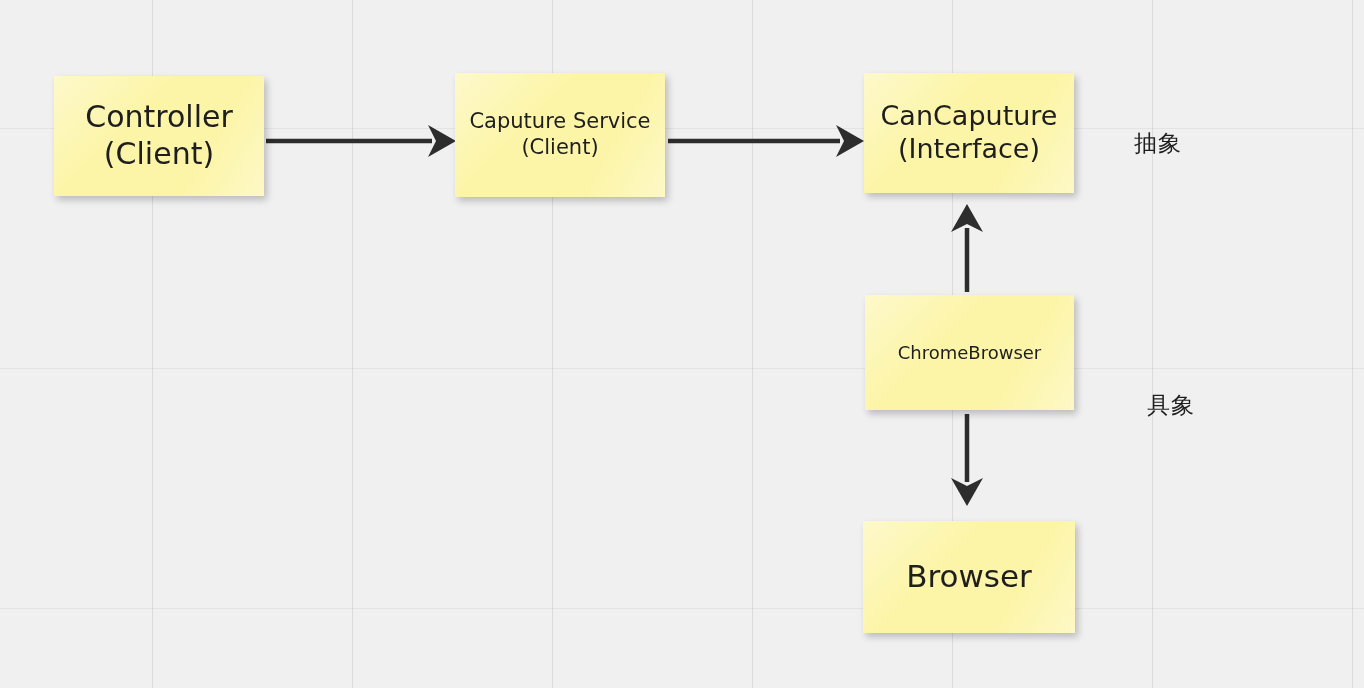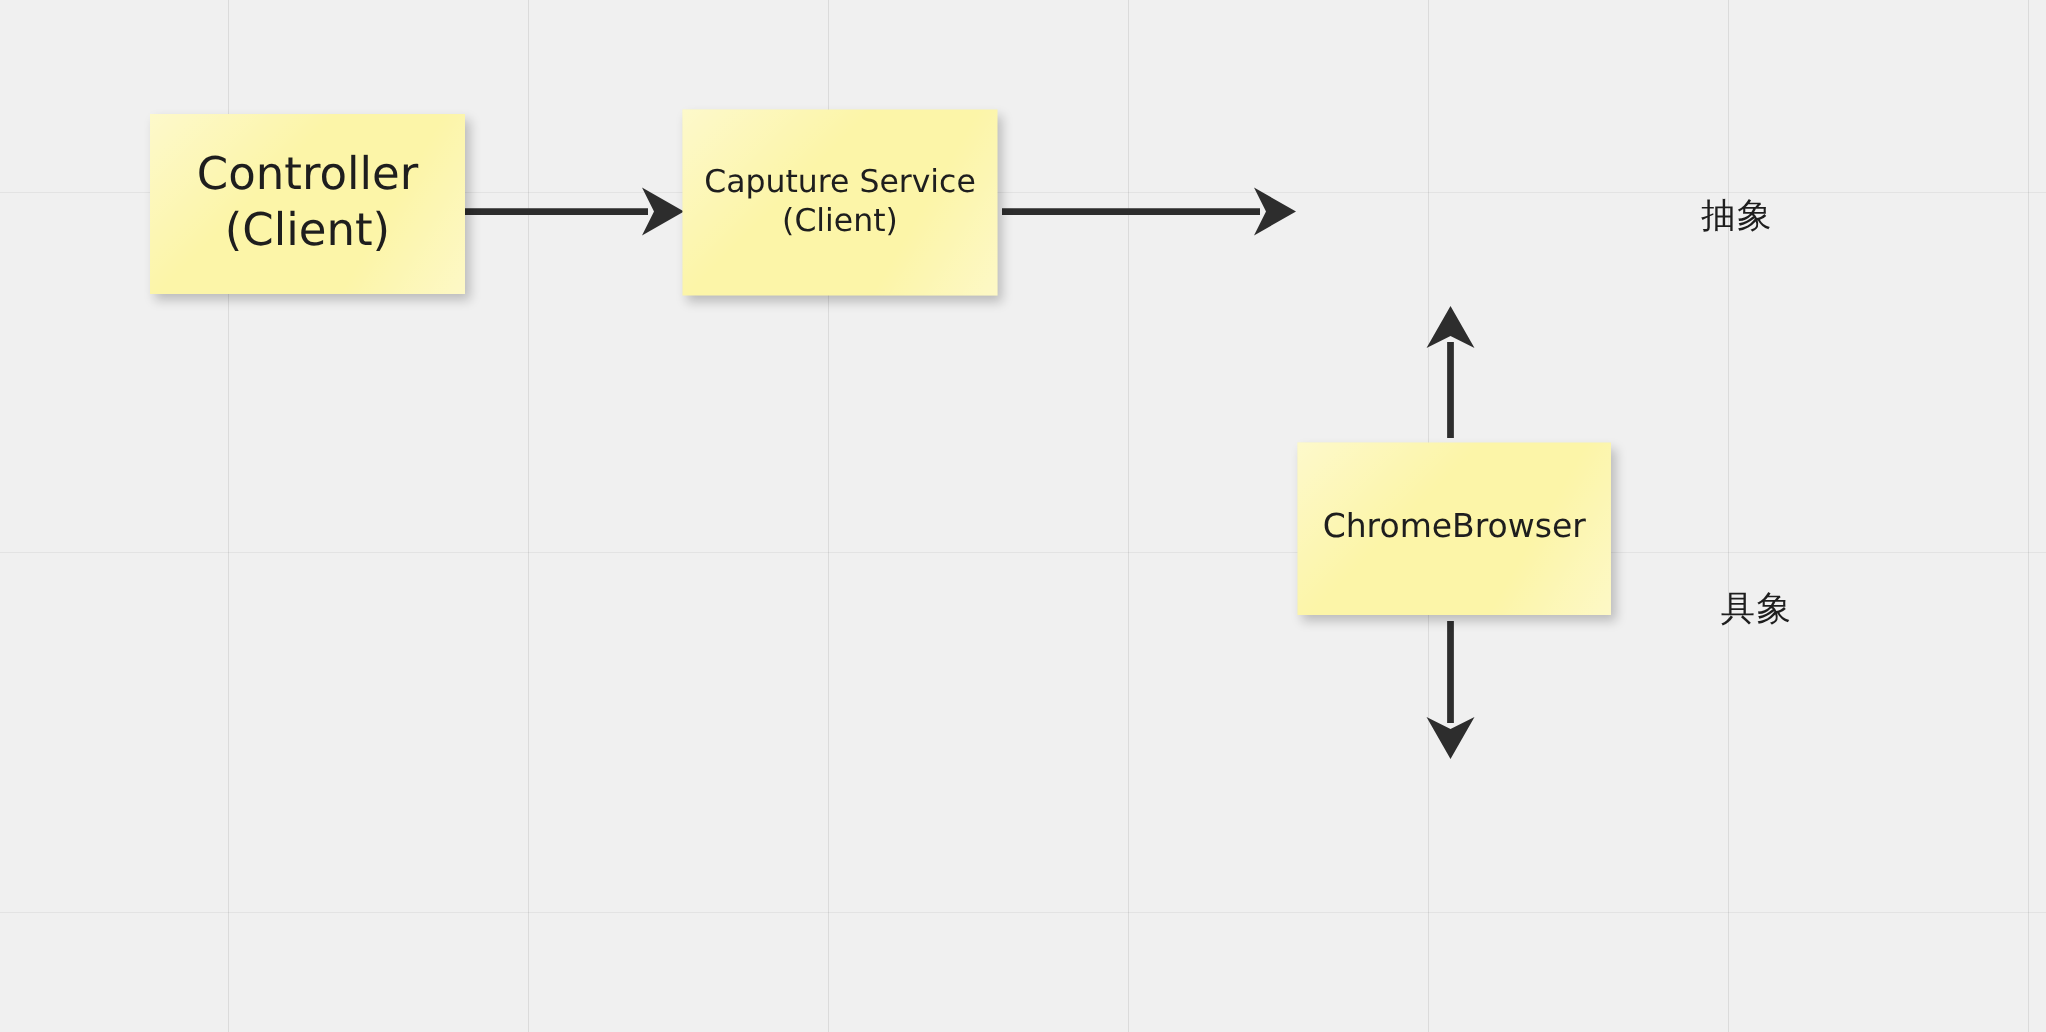--- a/index.html
+++ b/index.html
@@ -33,24 +33,24 @@
     text-align: center;
     color: #1e1e1e;
     line-height: 1.22;
     box-sizing: border-box;
     padding: 2px 6px;
     background-image: linear-gradient(135deg, rgba(255,255,255,0.40) 0%, rgba(255,255,255,0) 38%),
                       linear-gradient(300deg, rgba(255,255,255,0.35) 0%, rgba(255,255,255,0) 30%);
   }
   .note-text { white-space: pre-line; display: block; }
 
-  #note-controller   { left: 54px;  top: 76px;  width: 210px; height: 120px; font-size: 30px; margin-left: 46px; }
+  #note-controller   { left: 54px;  top: 76px;  width: 210px; height: 120px; font-size: 30px; }
   #note-capture      { left: 455px; top: 73px;  width: 210px; height: 124px; font-size: 21px; }
   #note-interface    { left: 864px; top: 73px;  width: 210px; height: 120px; font-size: 27px; }
-  #note-chrome       { left: 865px; top: 295px; width: 209px; height: 115px; font-size: 22px; }
+  #note-chrome       { left: 865px; top: 295px; width: 209px; height: 115px; font-size: 18px; }
   #note-browser      { left: 863px; top: 521px; width: 212px; height: 112px; font-size: 31px; }
 
   .cjk-label {
     position: absolute;
     color: #1e1e1e;
     font-size: 23px;
     letter-spacing: 1px;
     white-space: nowrap;
   }
   #label-abstract { left: 1134px; top: 128px; }
@@ -98,22 +98,29 @@
   <div class="note" id="note-controller">
     <span class="note-text">Controller
 (Client)</span>
   </div>
 
   <div class="note" id="note-capture">
     <span class="note-text">Caputure Service
 (Client)</span>
   </div>
 
+  <div class="note" id="note-interface">
+    <span class="note-text">CanCaputure
+(Interface)</span>
+  </div>
 
   <div class="note" id="note-chrome">
     <span class="note-text">ChromeBrowser</span>
   </div>
 
+  <div class="note" id="note-browser">
+    <span class="note-text">Browser</span>
+  </div>
 
   <div class="cjk-label" id="label-abstract">抽象</div>
   <div class="cjk-label" id="label-concrete">具象</div>
 
 </div>
 
 </body></html>

